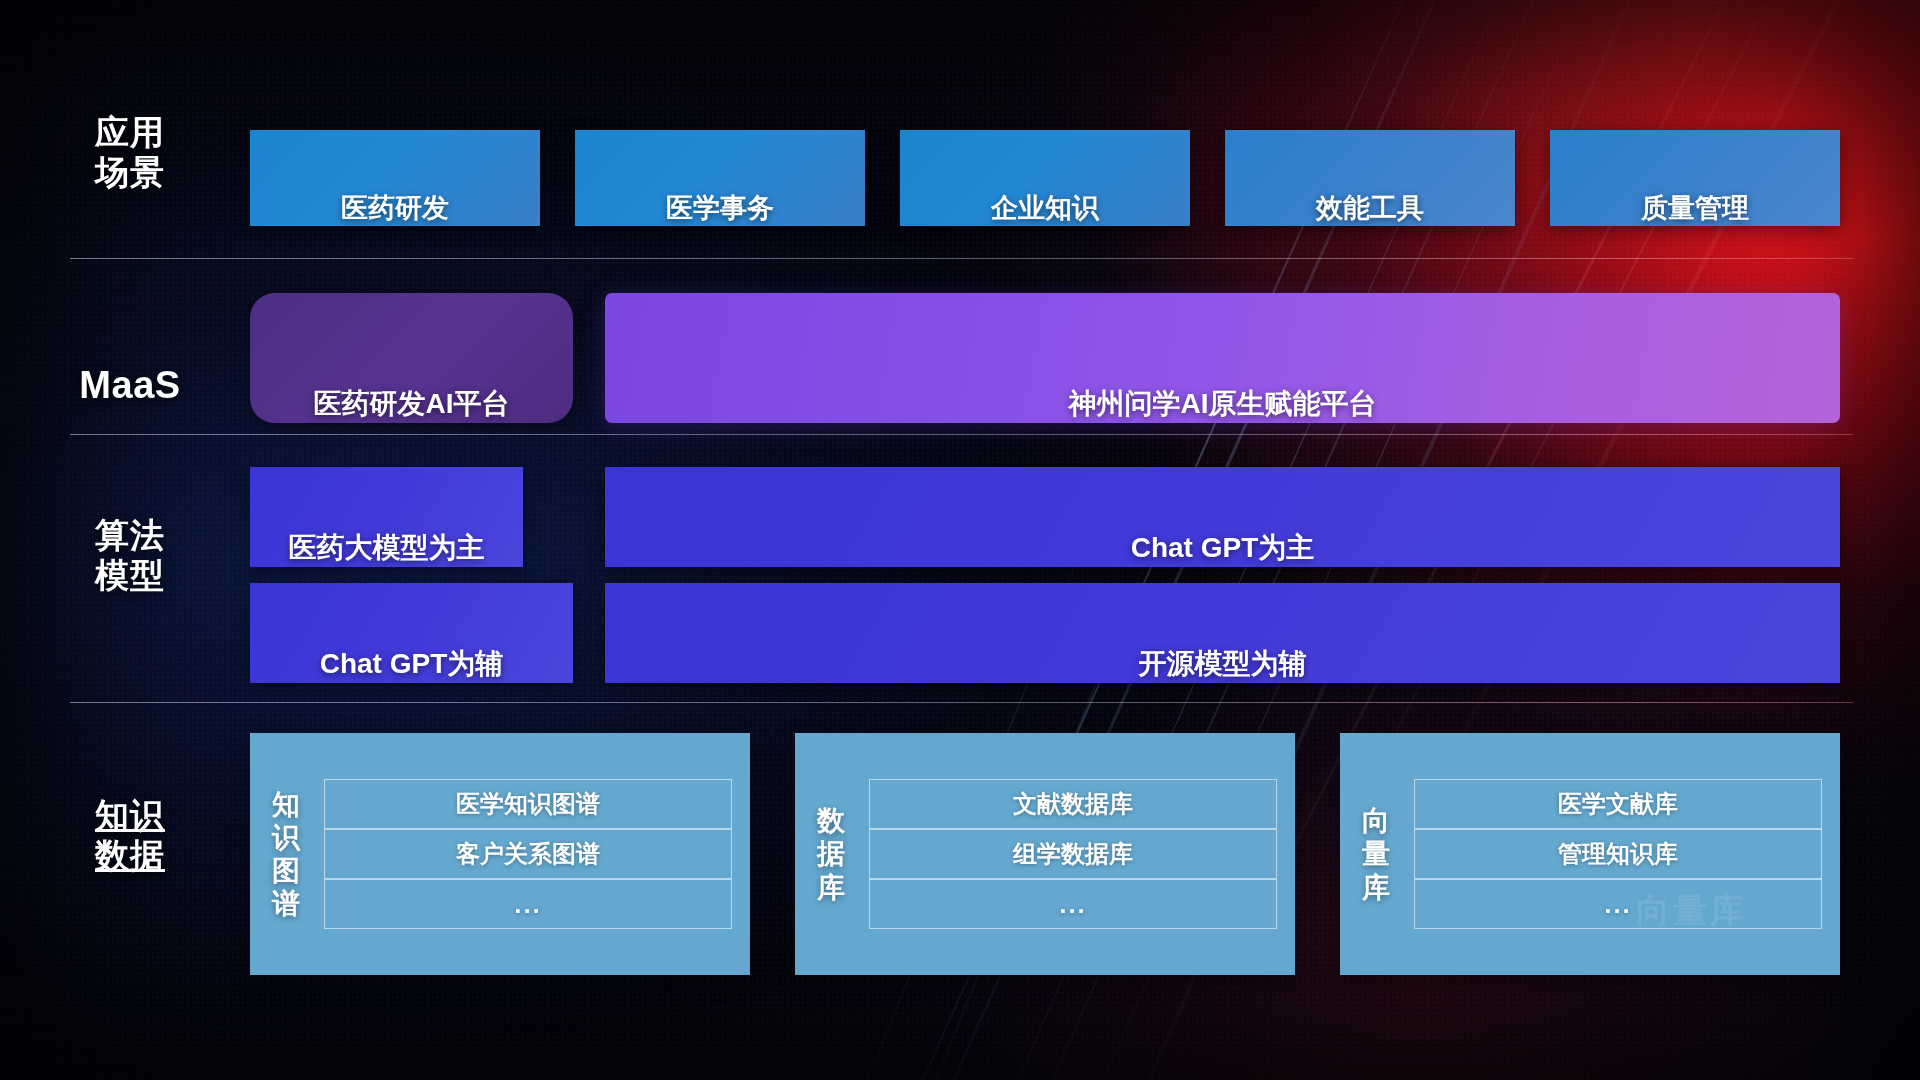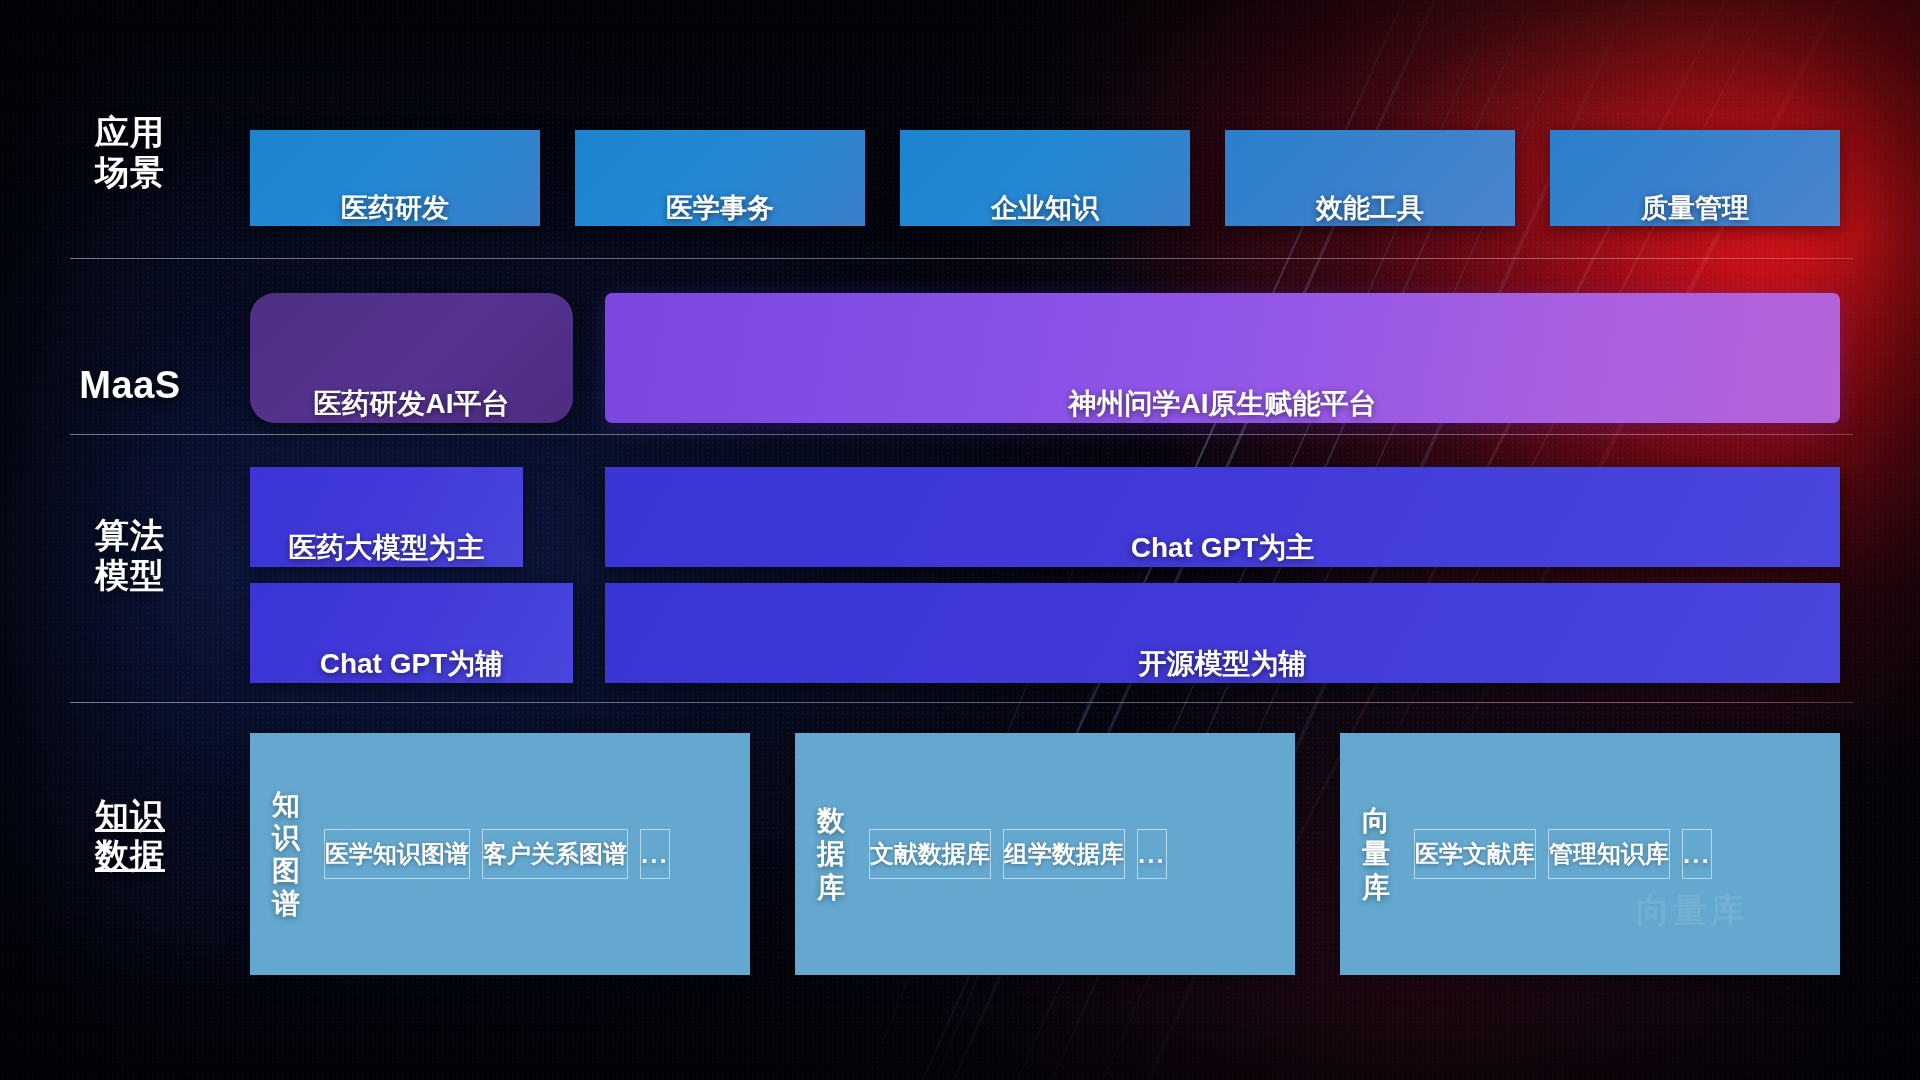--- a/index.html
+++ b/index.html
@@ -165,22 +165,21 @@
     font-weight: bold;
     font-size: 28px;
     line-height: 1.18;
     text-align: center;
     letter-spacing: 2px;
     text-shadow: 0 2px 6px rgba(0,0,0,0.4);
   }
   .kd-items {
     flex: 1;
     display: flex;
-    flex-direction: row;
-    gap: 12px;
+    flex-direction: column;
     padding-right: 4px;
   }
   .kd-item {
     height: 50px;
     border: 1px solid rgba(255,255,255,0.55);
     display: flex;
     align-items: center;
     justify-content: center;
     color: #ffffff;
     font-weight: bold;

